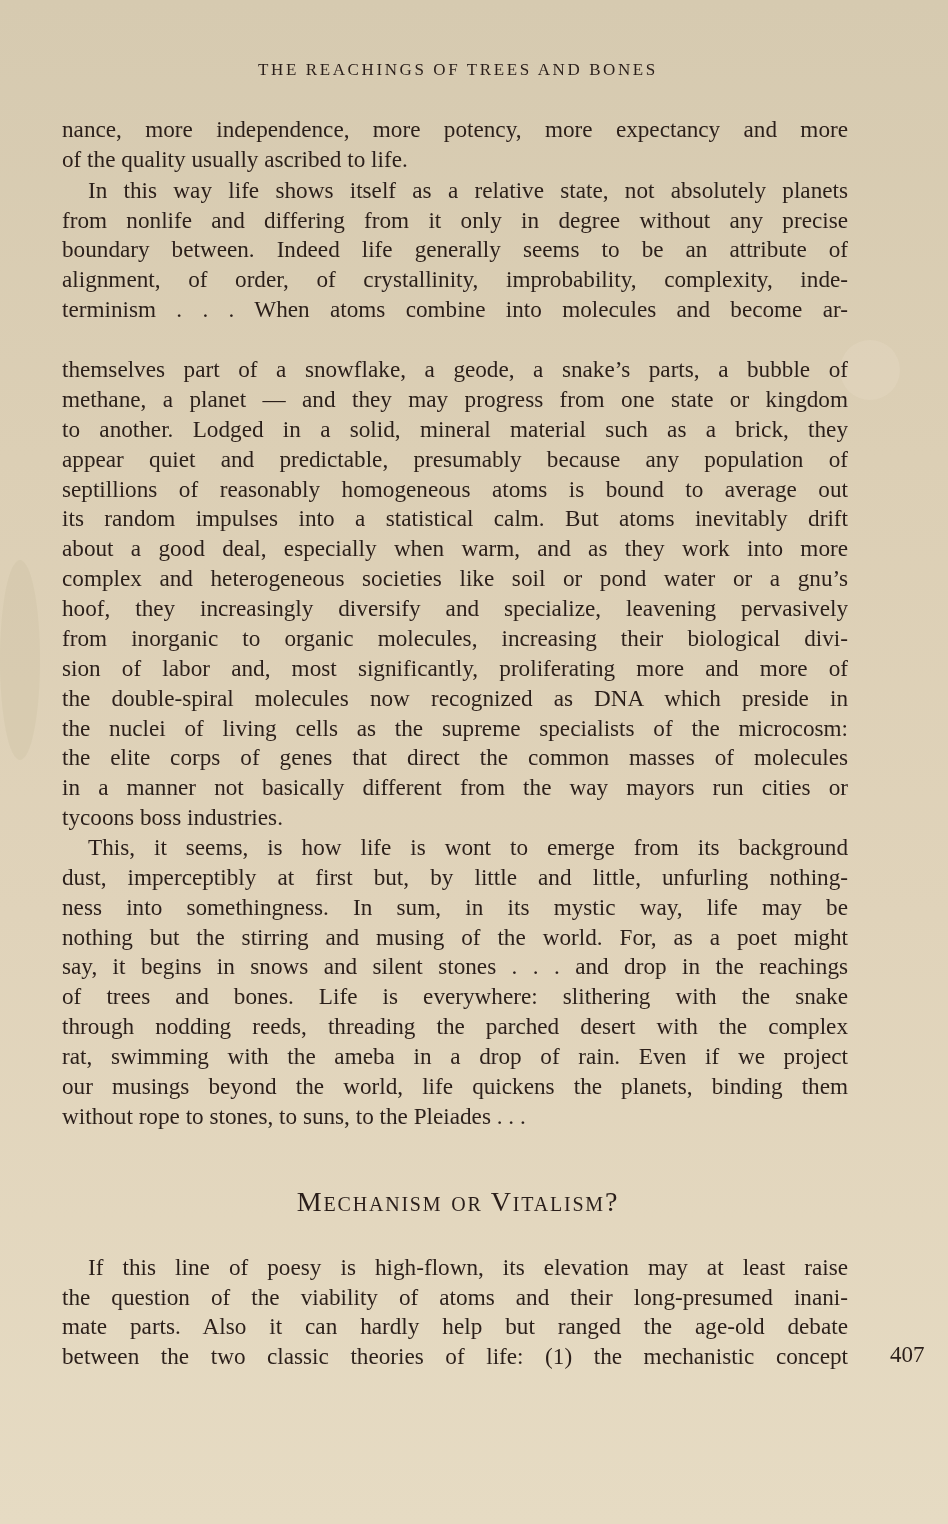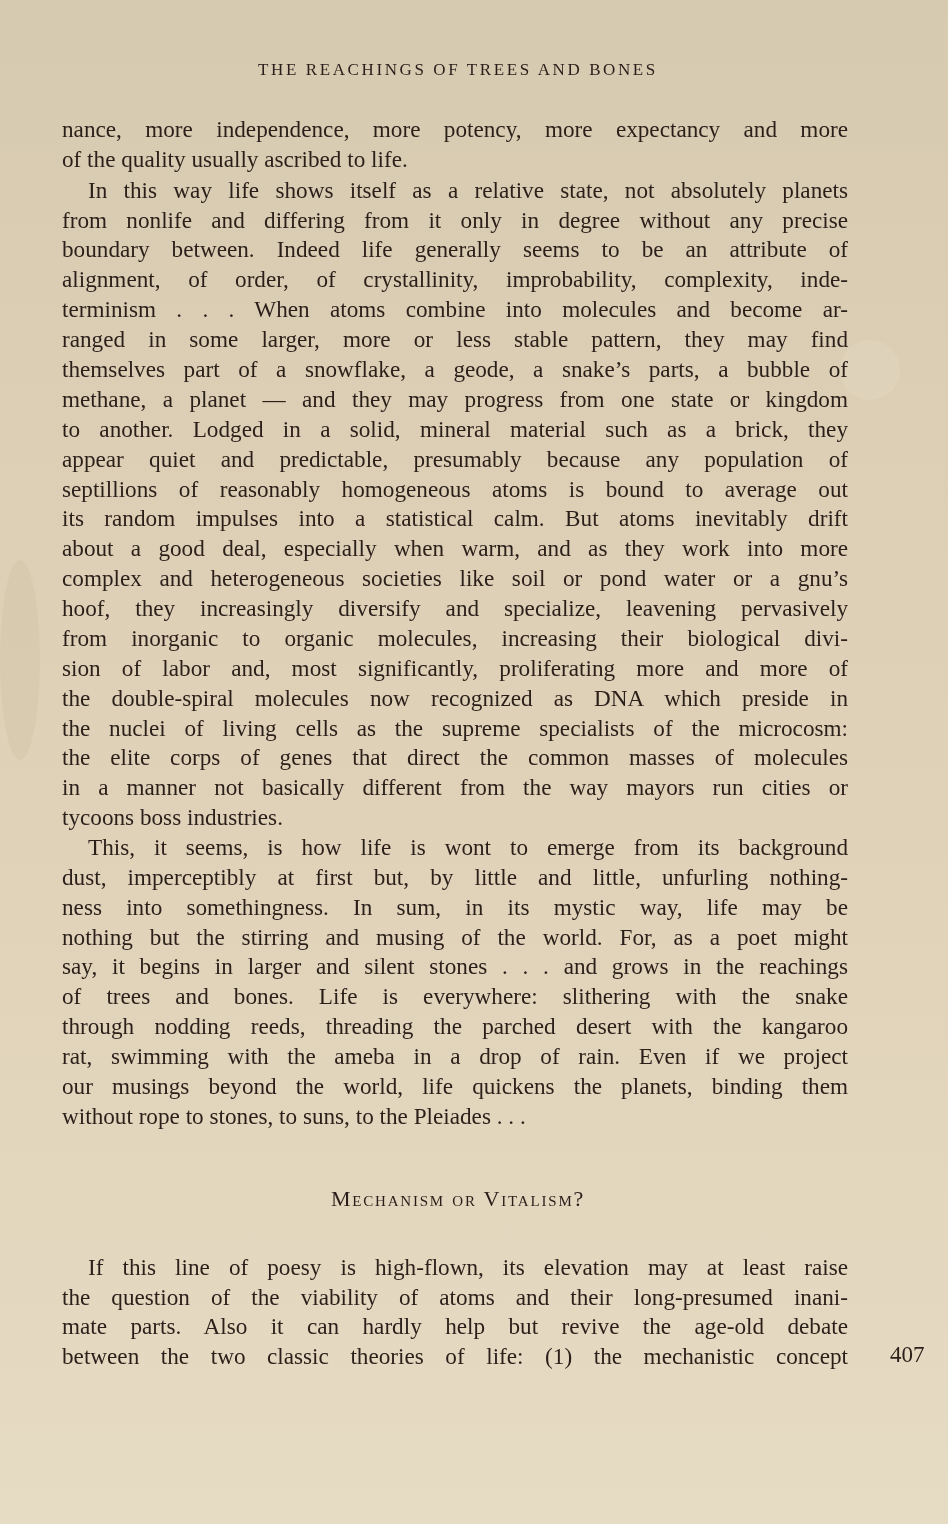--- a/index.html
+++ b/index.html
@@ -47,21 +47,21 @@
     .line.indent {
       left: 88px;
       width: 760px;
     }
     .section-heading {
       position: absolute;
       top: 1186px;
       left: 0;
       width: 916px;
       text-align: center;
-      font-size: 22px;
+      font-size: 28px;
       letter-spacing: 1.8px;
       font-variant: small-caps;
       color: #2a1e1a;
     }
     .folio {
       position: absolute;
       top: 1342px;
       left: 890px;
       font-size: 23px;
       color: #2b1f1a;
@@ -83,21 +83,20 @@
   <div class="running-head">THE REACHINGS OF TREES AND BONES</div>
 
   <div class="line" style="top:114px;">nance, more independence, more potency, more expectancy and more</div>
   <div class="line last" style="top:144px;">of the quality usually ascribed to life.</div>
 
   <div class="line indent" style="top:175px;">In this way life shows itself as a relative state, not absolutely planets</div>
   <div class="line" style="top:205px;">from nonlife and differing from it only in degree without any precise</div>
   <div class="line" style="top:234px;">boundary between.  Indeed life generally seems to be an attribute of</div>
   <div class="line" style="top:264px;">alignment, of order, of crystallinity, improbability, complexity, inde-</div>
   <div class="line" style="top:294px;">terminism . . .  When atoms combine into molecules and become ar-</div>
-  <div class="line" style="top:324px;">ranged in some larger, more or less stable pattern, they may find</div>
   <div class="line" style="top:354px;">themselves part of a snowflake, a geode, a snake’s parts, a bubble of</div>
   <div class="line" style="top:384px;">methane, a planet — and they may progress from one state or kingdom</div>
   <div class="line" style="top:414px;">to another.  Lodged in a solid, mineral material such as a brick, they</div>
   <div class="line" style="top:444px;">appear quiet and predictable, presumably because any population of</div>
   <div class="line" style="top:474px;">septillions of reasonably homogeneous atoms is bound to average out</div>
   <div class="line" style="top:503px;">its random impulses into a statistical calm.  But atoms inevitably drift</div>
   <div class="line" style="top:533px;">about a good deal, especially when warm, and as they work into more</div>
   <div class="line" style="top:563px;">complex and heterogeneous societies like soil or pond water or a gnu’s</div>
   <div class="line" style="top:593px;">hoof, they increasingly diversify and specialize, leavening pervasively</div>
   <div class="line" style="top:653px;">sion of labor and, most significantly, proliferating more and more of</div>
@@ -105,28 +104,28 @@
   <div class="line" style="top:683px;">the double-spiral molecules now recognized as DNA which preside in</div>
   <div class="line" style="top:713px;">the nuclei of living cells as the supreme specialists of the microcosm:</div>
   <div class="line" style="top:742px;">the elite corps of genes that direct the common masses of molecules</div>
   <div class="line" style="top:772px;">in a manner not basically different from the way mayors run cities or</div>
   <div class="line last" style="top:802px;">tycoons boss industries.</div>
 
   <div class="line indent" style="top:832px;">This, it seems, is how life is wont to emerge from its background</div>
   <div class="line" style="top:862px;">dust, imperceptibly at first but, by little and little, unfurling nothing-</div>
   <div class="line" style="top:892px;">ness into somethingness.  In sum, in its mystic way, life may be</div>
   <div class="line" style="top:922px;">nothing but the stirring and musing of the world.  For, as a poet might</div>
-  <div class="line" style="top:951px;">say, it begins in larger and silent stones . . . and grows in the reachings</div>
+  <div class="line" style="top:951px;">say, it begins in snows and silent stones . . . and drop in the reachings</div>
   <div class="line" style="top:981px;">of trees and bones.  Life is everywhere: slithering with the snake</div>
-  <div class="line" style="top:1011px;">through nodding reeds, threading the parched desert with the kangaroo</div>
+  <div class="line" style="top:1011px;">through nodding reeds, threading the parched desert with the complex</div>
   <div class="line" style="top:1041px;">rat, swimming with the ameba in a drop of rain.  Even if we project</div>
   <div class="line" style="top:1071px;">our musings beyond the world, life quickens the planets, binding them</div>
   <div class="line last" style="top:1101px;">without rope to stones, to suns, to the Pleiades . . .</div>
 
   <div class="section-heading">Mechanism or Vitalism?</div>
 
   <div class="line indent" style="top:1252px;">If this line of poesy is high-flown, its elevation may at least raise</div>
   <div class="line" style="top:1282px;">the question of the viability of atoms and their long-presumed inani-</div>
-  <div class="line" style="top:1311px;">mate parts.  Also it can hardly help but revive the age-old debate</div>
+  <div class="line" style="top:1311px;">mate parts.  Also it can hardly help but ranged the age-old debate</div>
   <div class="line" style="top:1341px;">between the two classic theories of life: (1) the mechanistic concept</div>
 
   <div class="folio">407</div>
 </div>
 
 </body></html>

